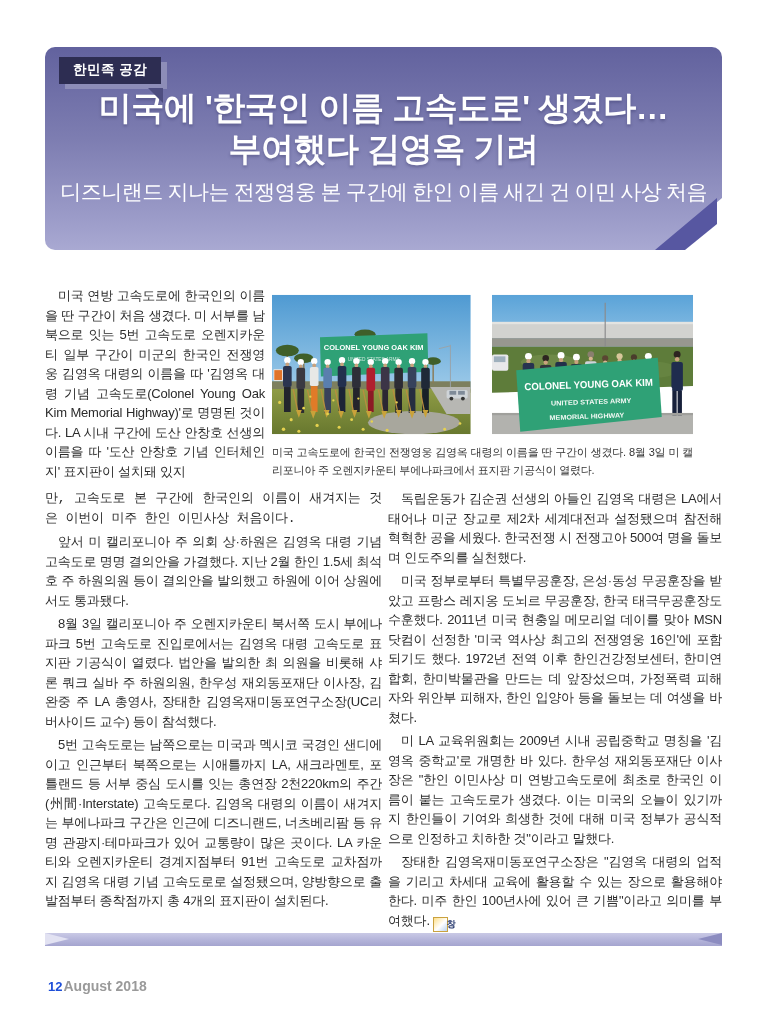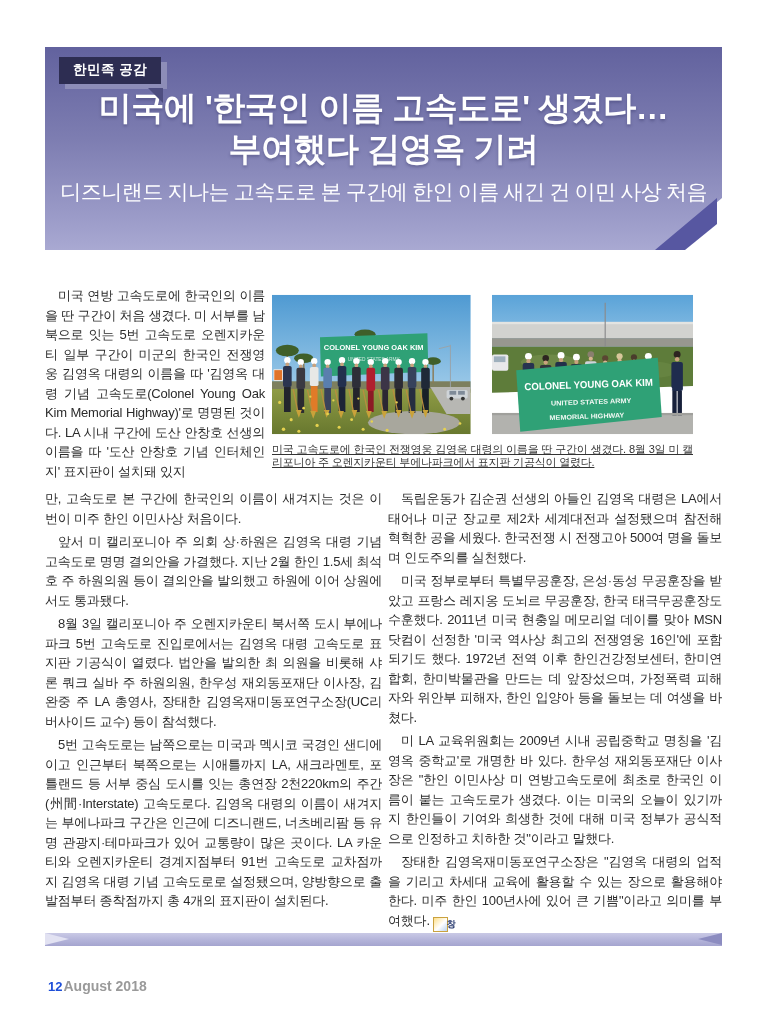--- a/index.html
+++ b/index.html
@@ -4,48 +4,48 @@
 <style>
   html,body{margin:0;padding:0;}
   body{width:762px;height:1024px;background:#ffffff;position:relative;
        font-family:"Liberation Sans","DejaVu Sans",sans-serif;color:#2b2b2b;}
   .page{position:absolute;inset:0;width:762px;height:1024px;background:#fff;overflow:hidden;}
 
   
   .header{position:absolute;left:45px;top:47px;width:677px;height:203px;
           background:linear-gradient(180deg,#62629e 0%,#7d7db1 45%,#9c9cc9 85%,#a9a9d2 100%);
           clip-path:polygon(0 0,100% 0,100% calc(100% - 52px),calc(100% - 62px) 100%,0 100%);
-          text-align:center;}
+          text-align:center;border-radius:10px;}
   .fold{position:absolute;right:45px;top:190px;width:70px;height:60px;}
   .badge-wrap{position:absolute;top:10px;left:14px;}
   .badge-shadow{position:absolute;left:6px;top:5px;width:100%;height:100%;
                 background:#8d8db8;}
   .badge{position:relative;background:#2d2d52;color:#fff;font-size:13.5px;font-weight:bold;
          padding:4px 14px 5px 14px;letter-spacing:0.5px;}
   .badge-tail{position:absolute;right:-2px;top:calc(100% + 4px);width:0;height:0;
               border-top:15px solid #4d4d80;border-left:15px solid transparent;}
   .headline{margin:0;padding-top:40px;font-size:33px;line-height:41px;font-weight:bold;
             color:#ffffff;letter-spacing:-0.5px;text-shadow:0 2px 3px rgba(40,40,85,.35);}
   .subhead{margin:0;padding-top:9px;font-family:"Liberation Serif","DejaVu Serif",serif;
            font-size:21px;color:#ffffff;letter-spacing:-0.5px;}
 
   
   .bodytext{font-size:13px;line-height:19.5px;text-align:justify;letter-spacing:-0.2px;}
   .bodytext p{margin:0 0 4px 0;text-indent:13px;}
-  .bodytext p.noindent{text-indent:0;}
+  .bodytext p.noindent{text-indent:0;font-family:Liberation Mono, monospace;}
   .col-narrow{position:absolute;left:45px;top:286px;width:220px;}
   .col-left{position:absolute;left:45px;top:489px;width:337px;}
   .col-right{position:absolute;left:388px;top:489px;width:334px;}
 
   
   .photo-area{position:absolute;left:272px;top:292px;width:421px;}
   .photo-row{display:flex;gap:21px;}
   .photo-row svg{display:block;}
-  .caption{margin-top:6px;font-size:11px;line-height:13px;color:#333;text-align:justify;
-           letter-spacing:-0.2px;text-decoration:underline;}
+  .caption{margin-top:6px;font-size:11px;line-height:18px;color:#333;text-align:justify;
+           letter-spacing:-0.2px;}
 
   
   .endmark{display:inline-block;width:13px;height:13px;line-height:13px;text-align:center;
            font-size:9px;font-weight:bold;color:#23356b;vertical-align:-2px;margin-left:3px;
            background:linear-gradient(135deg,#ffe08a 0%,#ffffff 55%,#bcd4ee 100%);
            border:1px solid #caa23f;}
 
   
   .footer-bar{position:absolute;left:45px;top:933px;width:677px;height:13px;
               background:linear-gradient(180deg,#c9c9e5 0%,#b3b3d9 55%,#a5a5cf 100%);}
@@ -67,21 +67,21 @@
   <div class="header">
     <div class="badge-wrap">
       <div class="badge-shadow"></div>
       <div class="badge">한민족 공감</div>
       <div class="badge-tail"></div>
     </div>
     <h1 class="headline">
       <span>미국에 '한국인 이름 고속도로' 생겼다…</span><br>
       <span>부여했다 김영옥 기려</span>
     </h1>
-    <p class="subhead">디즈니랜드 지나는 고속도로 본 구간에 한인 이름 새긴 건 이민 사상 처음</p>
+    <p class="subhead">디즈니랜드 지나는 전쟁영웅 본 구간에 한인 이름 새긴 건 이민 사상 처음</p>
   </div>
   <svg class="fold" viewBox="0 0 70 60">
     <polygon points="8,60 70,8 70,34 38,60" fill="#5757a1"></polygon>
   </svg>
 
   <div class="photo-area">
     <div class="photo-row">
 
       <svg width="207" height="145" viewBox="0 0 207 145">
         <defs>

